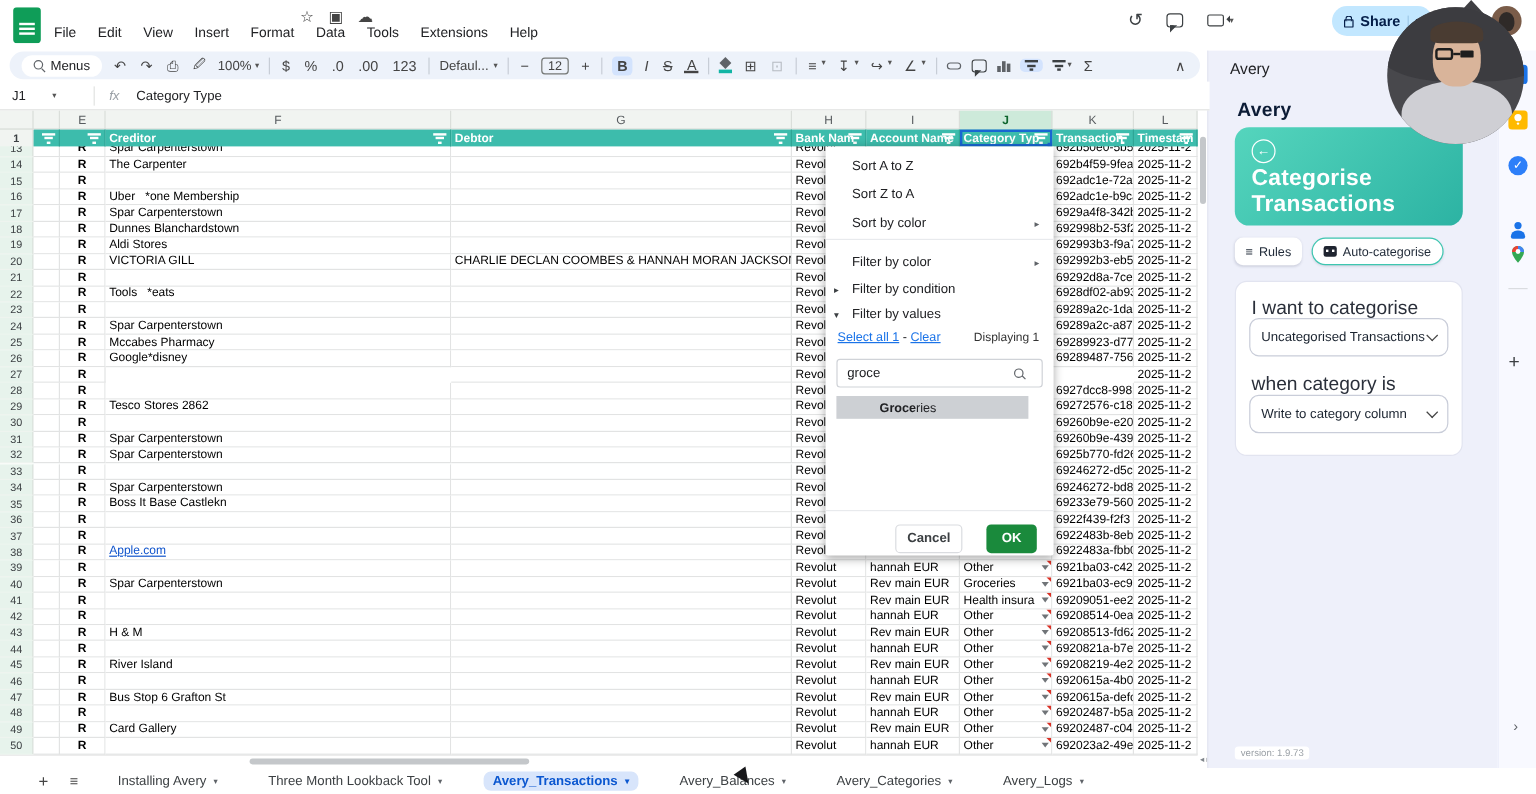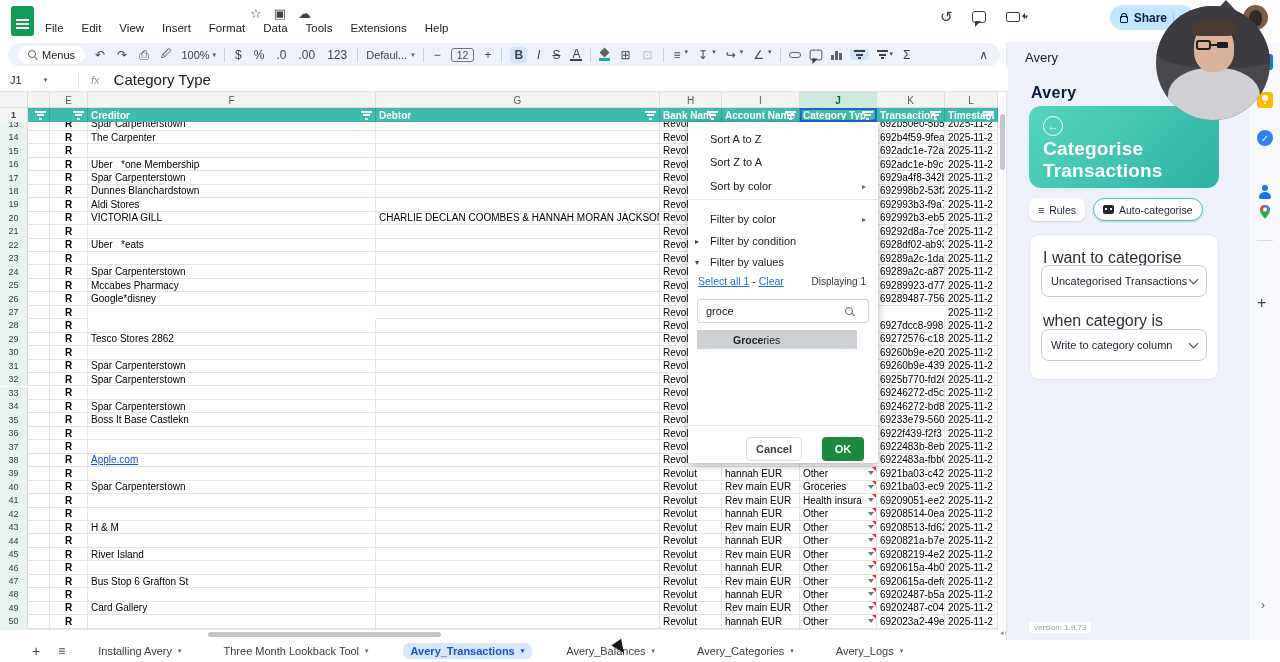--- a/index.html
+++ b/index.html
@@ -50,21 +50,21 @@
     linear-gradient(currentColor,currentColor),linear-gradient(currentColor,currentColor),linear-gradient(currentColor,currentColor);
     background-size:11px 2px,7px 2px,3px 2px;background-position:50% 0,50% 3.5px,50% 7px;background-repeat:no-repeat}
   .funnel.dark{color:#3c4043}
   .link-ic{width:12px;height:6px;border:1.5px solid #5f6368;border-radius:3px;position:relative;display:inline-block}
 
   
   .formulabar{position:absolute;left:0;top:68px;width:1008px;height:24px;background:#fff;border-bottom:1px solid #e1e3e1;display:flex;align-items:center;z-index:44}
   .namebox{width:78px;padding-left:10px;font-size:11px;color:#202124;display:flex;align-items:center;gap:22px}
   .fb-sep{width:1px;height:16px;background:#e1e3e1}
   .fx{font-style:italic;font-size:11px;color:#9aa0a6;margin:0 14px 0 12px}
-  .fb-value{font-size:15px;color:#202124}
+  .fb-value{font-size:11px;color:#202124}
 
   
   .grid-bg{position:absolute;left:0;top:92px;width:998px;height:548px;background:#fff;z-index:1}
   .colstrip{position:absolute;left:0;top:92px;width:998px;height:16px;background:#f1f4f1;border-bottom:1px solid #d8dcd8;z-index:30}
   .col-letter{position:absolute;top:0;height:16px;font-size:10px;color:#575b5f;display:flex;align-items:center;justify-content:center;border-right:1px solid #dadedA}
   .col-letter.selected{background:#cdeada;color:#0d652d;font-weight:bold}
   .corner{position:absolute;left:0;top:92px;width:28px;height:16px;background:#f1f4f1;border-right:1px solid #d8dcd8;border-bottom:1px solid #d8dcd8;z-index:31}
   .sheet-header{position:absolute;left:0;top:108px;width:998px;height:14px;z-index:30}
   .hr-rownum{position:absolute;left:0;top:0;width:28px;height:14px;background:#f1f4f1;border-right:1px solid #d8dcd8;font-size:9px;color:#3c4043;display:flex;align-items:center;justify-content:center;font-weight:bold}
   .h-cell{position:absolute;top:0;height:14px;background:#3dbcac;color:#fff;font-size:10px;font-weight:bold;
@@ -619,21 +619,21 @@
     </div>
     <div class="g-row" style="top: 238.55px;">
       <div class="rn">22</div>
       <div class="cell d" style="left: 28px; width: 22px;">
         <span class="ct"></span>
       </div>
       <div class="cell e" style="left: 50px; width: 38px;">
         <span class="ct">R</span>
       </div>
       <div class="cell creditor" style="left: 88px; width: 288px;">
-        <span class="ct">Uber   *eats</span>
+        <span class="ct">Tools   *eats</span>
       </div>
       <div class="cell debtor" style="left: 376px; width: 284px;">
         <span class="ct"></span>
       </div>
       <div class="cell bank" style="left: 660px; width: 62px;">
         <span class="ct">Revolut</span>
       </div>
       <div class="cell account" style="left: 722px; width: 78px;">
         <span class="ct"></span>
       </div>

